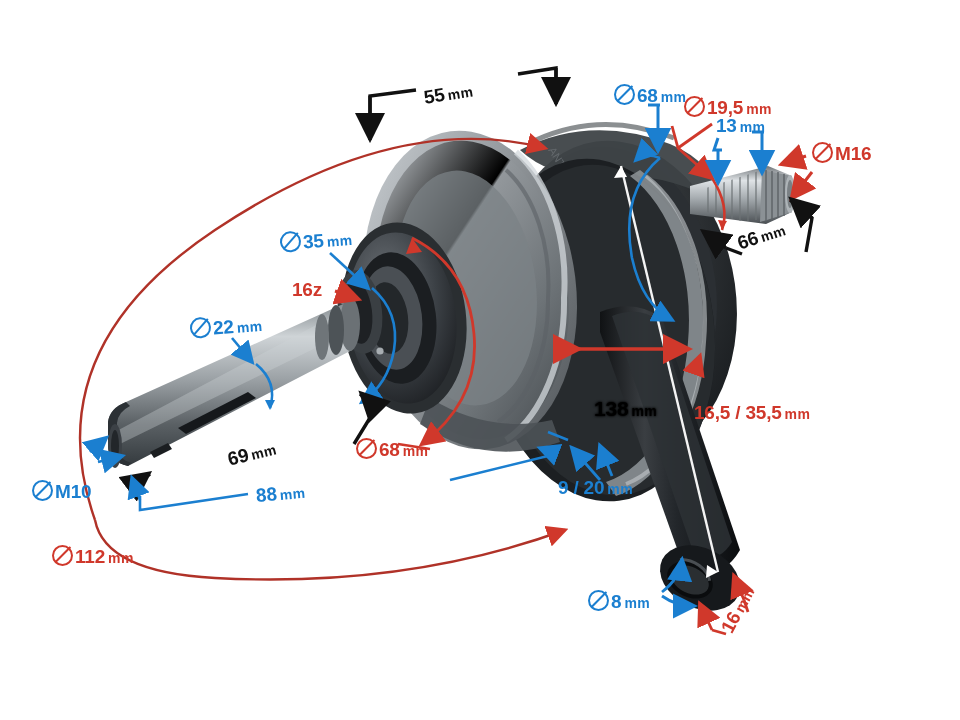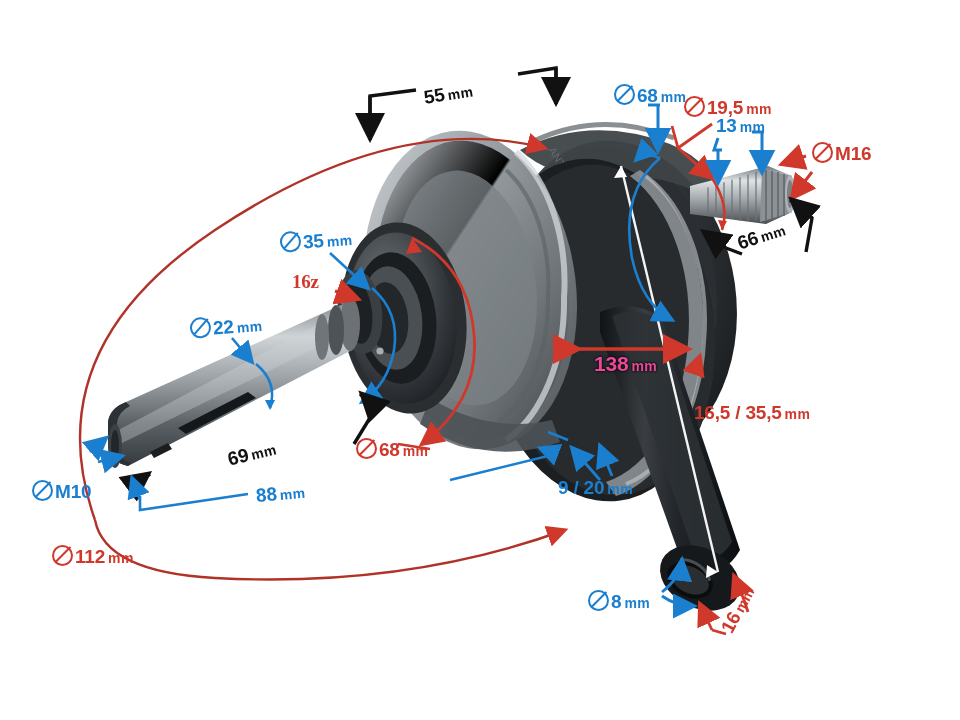--- a/index.html
+++ b/index.html
@@ -5,21 +5,21 @@
   html,body{margin:0;padding:0;background:#fff;}
   body{width:960px;height:720px;font-family:"Liberation Sans",sans-serif;overflow:hidden;}
   #stage{position:relative;width:960px;height:720px;background:#ffffff;}
   #stage svg.layer{position:absolute;left:0;top:0;width:960px;height:720px;}
   .lbl{position:absolute;white-space:nowrap;font-weight:bold;line-height:1;}
   .lbl .num{font-size:19px;letter-spacing:-0.2px;}
   .lbl .unit{font-size:14px;margin-left:3px;letter-spacing:0.4px;}
   .lbl.blue{color:#1b7fd0;}
   .lbl.red{color:#d0382b;}
   .lbl.black{color:#111111;}
-  .lbl.white{color:#ec4899;text-shadow:0 0 3px rgba(0,0,0,.85),0 0 2px rgba(0,0,0,.9);}
+  .lbl.white{color:#000000;text-shadow:0 0 3px rgba(0,0,0,.85),0 0 2px rgba(0,0,0,.9);margin-top:45px;}
   .dia{display:inline-block;width:17px;height:17px;border-radius:50%;position:relative;vertical-align:-3px;margin-right:2px;}
   .dia.blue{border:2px solid #1b7fd0;}
   .dia.red{border:2px solid #d0382b;}
   .dia::after{content:"";position:absolute;left:50%;top:-3px;width:2px;height:21px;transform:translateX(-50%) rotate(45deg);}
   .dia.blue::after{background:#1b7fd0;}
   .dia.red::after{background:#d0382b;}
   .rot55{transform:rotate(-9deg);transform-origin:left center;}
   .rot69{transform:rotate(-14deg);transform-origin:left center;}
   .rot66{transform:rotate(-18deg);transform-origin:left center;}
   .rot16{transform:rotate(-62deg);transform-origin:left center;}
@@ -362,21 +362,21 @@
   </div>
 
   <div class="lbl black rot66" style="left:738px;top:234px;">
     <span class="num">66</span><span class="unit">mm</span>
   </div>
 
   <div class="lbl blue rot35" style="left:280px;top:232px;">
     <span class="dia blue"></span><span class="num">35</span><span class="unit">mm</span>
   </div>
 
-  <div class="lbl red" style="left:292px;top:272px;font-family:Liberation Serif, serif;">
+  <div class="lbl red" style="left:292px;top:280px;">
     <span class="num">16z</span>
   </div>
 
   <div class="lbl blue rot35" style="left:190px;top:318px;">
     <span class="dia blue"></span><span class="num">22</span><span class="unit">mm</span>
   </div>
 
   <div class="lbl white" style="left:594px;top:353px;">
     <span class="num" style="font-size:21px;">138</span><span class="unit">mm</span>
   </div>

